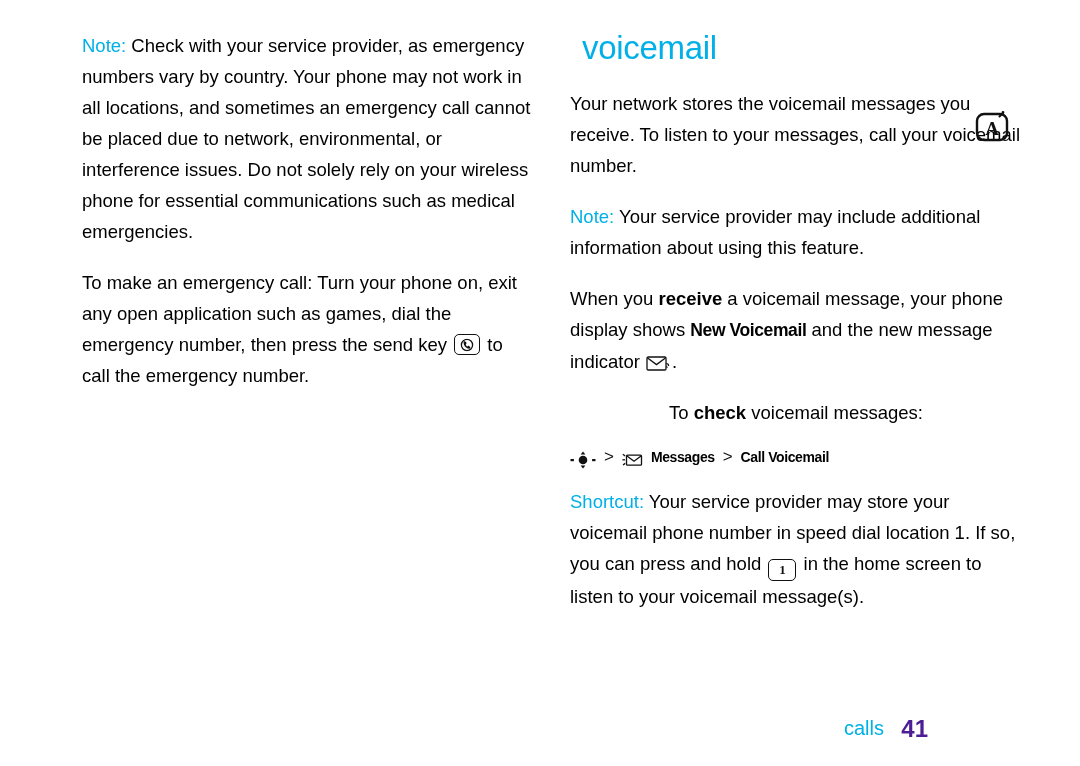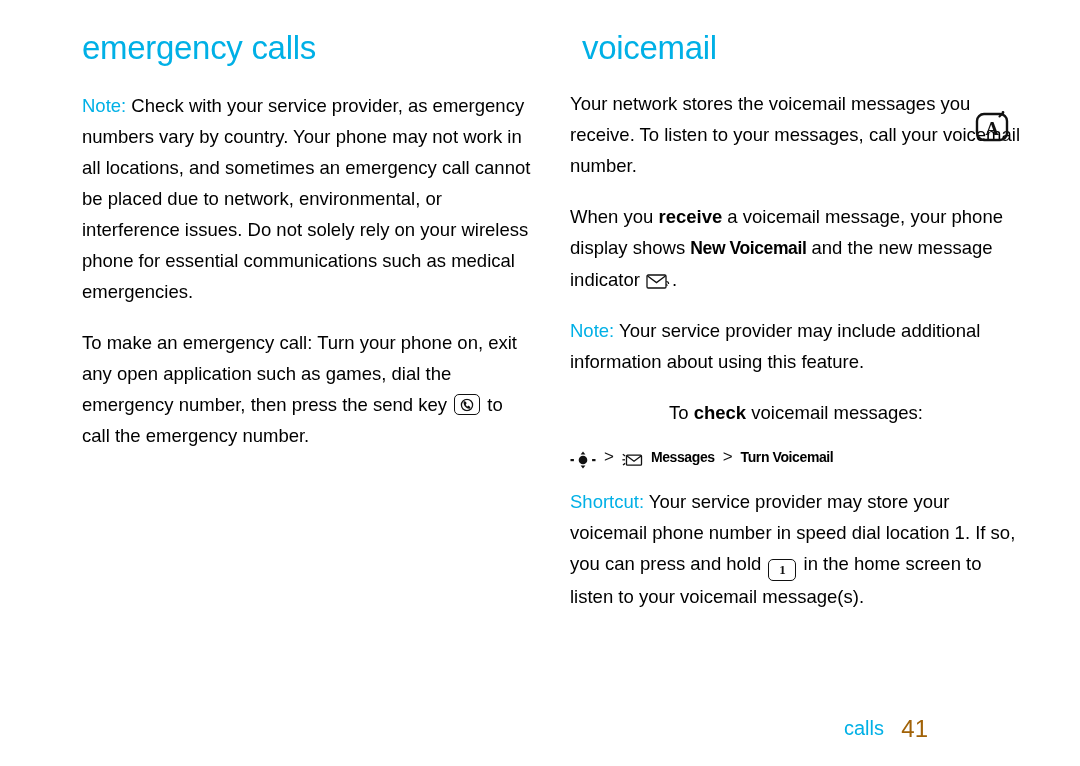--- a/index.html
+++ b/index.html
@@ -169,63 +169,62 @@
     right: 92px;
     bottom: 26px;
     color: #00b0e6;
     font-size: 20px;
   }
   .footer-page {
     position: absolute;
     right: 48px;
     bottom: 23px;
     font-size: 24px;
-    font-weight: normal;
-    color: #a16207;
+    font-weight: bold;
+    color: #4c1d95;
   }
 </style>
 </head>
 <body>
 
 <div class="page">
 
   <div class="col col-left">
-    <h1 class="heading">emergency calls</h1>
 
 
     <p class="para"><span class="lead">Note:</span> <span>Check with your service provider, as emergency numbers vary by country. Your phone may not work in all locations, and sometimes an emergency call cannot be placed due to network, environmental, or interference issues. Do not solely rely on your wireless phone for essential communications such as medical emergencies.</span></p>
 
     <p class="para"><span>To make an emergency call: Turn your phone on, exit any open application such as games, dial the emergency number, then press the send key</span>
       <span class="icon-inline send-key">
         <svg class="hs" width="16" height="13" viewBox="0 0 16 13">
           <circle cx="8" cy="6.5" r="5.6" fill="none" stroke="#111" stroke-width="1.3"></circle>
           <path d="M4.6 4.0 C4.6 2.9 5.6 2.4 6.3 3.1 L7.3 4.1 C7.9 4.7 7.4 5.3 6.9 5.7 C6.6 6.6 7.6 7.7 8.5 7.9 C8.9 7.4 9.5 6.9 10.1 7.5 L11.1 8.5 C11.8 9.2 11.3 10.2 10.2 10.2 C7.3 10.2 4.6 7.3 4.6 4.0 Z" fill="#111"></path>
         </svg>
       </span>
       <span>to call the emergency number.</span>
     </p>
   </div>
 
   <div class="col col-right">
     <h1 class="heading">voicemail</h1>
 
     <p class="para"><span>Your network stores the voicemail messages you receive. To listen to your messages, call your voicemail number.</span></p>
+
+    <p class="para"><span class="lead">Note:</span> <span>Your service provider may include additional information about using this feature.</span></p>
 
     <p class="para"><span>When you </span><span class="bold">receive</span><span> a voicemail message, your phone display shows </span><span class="cond-bold">New Voicemail</span><span> and the new message indicator</span>
       <span class="icon-inline env-key">
         <svg width="25" height="17" viewBox="0 0 25 17">
           <rect x="1" y="2" width="19" height="13" rx="1.2" fill="none" stroke="#111" stroke-width="1.3"></rect>
           <path d="M1.6 3.0 L10.5 9.6 L19.4 3.0" fill="none" stroke="#111" stroke-width="1.3"></path>
           <path d="M20.2 8.5 q2.4 0 2.4 2.6" fill="none" stroke="#111" stroke-width="1.2"></path>
           <path d="M20.2 11.6 q1 0 1 1.2" fill="none" stroke="#111" stroke-width="1.2"></path>
         </svg>
       </span><span>.</span>
     </p>
-
-    <p class="para"><span class="lead">Note:</span> <span>Your service provider may include additional information about using this feature.</span></p>
 
     <p class="para" style="margin-bottom:14px;text-align:center;"><span>To </span><span class="bold">check</span><span> voicemail messages:</span></p>
 
     <div class="navpath">
       <span class="joystick">
         <svg width="26" height="18" viewBox="0 0 26 18">
           <circle cx="13" cy="9" r="4.3" fill="#111"></circle>
           <path d="M13 0.6 L10.6 3.4 L15.4 3.4 Z" fill="#111"></path>
           <path d="M13 17.4 L10.6 14.6 L15.4 14.6 Z" fill="#111"></path>
           <rect x="0.5" y="8" width="3.4" height="2.2" fill="#111"></rect>
@@ -237,21 +236,21 @@
         <svg width="22" height="18" viewBox="0 0 22 18">
           <path d="M5.5 4.2 h13 a1 1 0 0 1 1 1 v8 a1 1 0 0 1 -1 1 h-13 a1 1 0 0 1 -1 -1 v-8 a1 1 0 0 1 1 -1 z" fill="none" stroke="#111" stroke-width="1.3"></path>
           <path d="M5.0 5.0 L12 10.2 L19 5.0" fill="none" stroke="#111" stroke-width="1.3"></path>
           <path d="M0.8 3.2 L3.2 5.0" stroke="#111" stroke-width="1.3"></path>
           <path d="M0.4 8.8 L3.0 8.8" stroke="#111" stroke-width="1.3"></path>
           <path d="M1.0 14.0 L3.2 12.4" stroke="#111" stroke-width="1.3"></path>
         </svg>
       </span>
       <span class="label">Messages</span>
       <span class="sep">&gt;</span>
-      <span class="label">Turn Voicemail</span>
+      <span class="label">Call Voicemail</span>
     </div>
 
     <p class="para"><span class="lead">Shortcut:</span> <span>Your service provider may store your voicemail phone number in speed dial location 1. If so, you can press and hold</span>
       <span class="icon-inline num-key">1</span>
       <span>in the home screen to listen to your voicemail message(s).</span>
     </p>
   </div>
 
   <div class="tab-icon">
     <svg width="40" height="40" viewBox="0 0 40 40">

